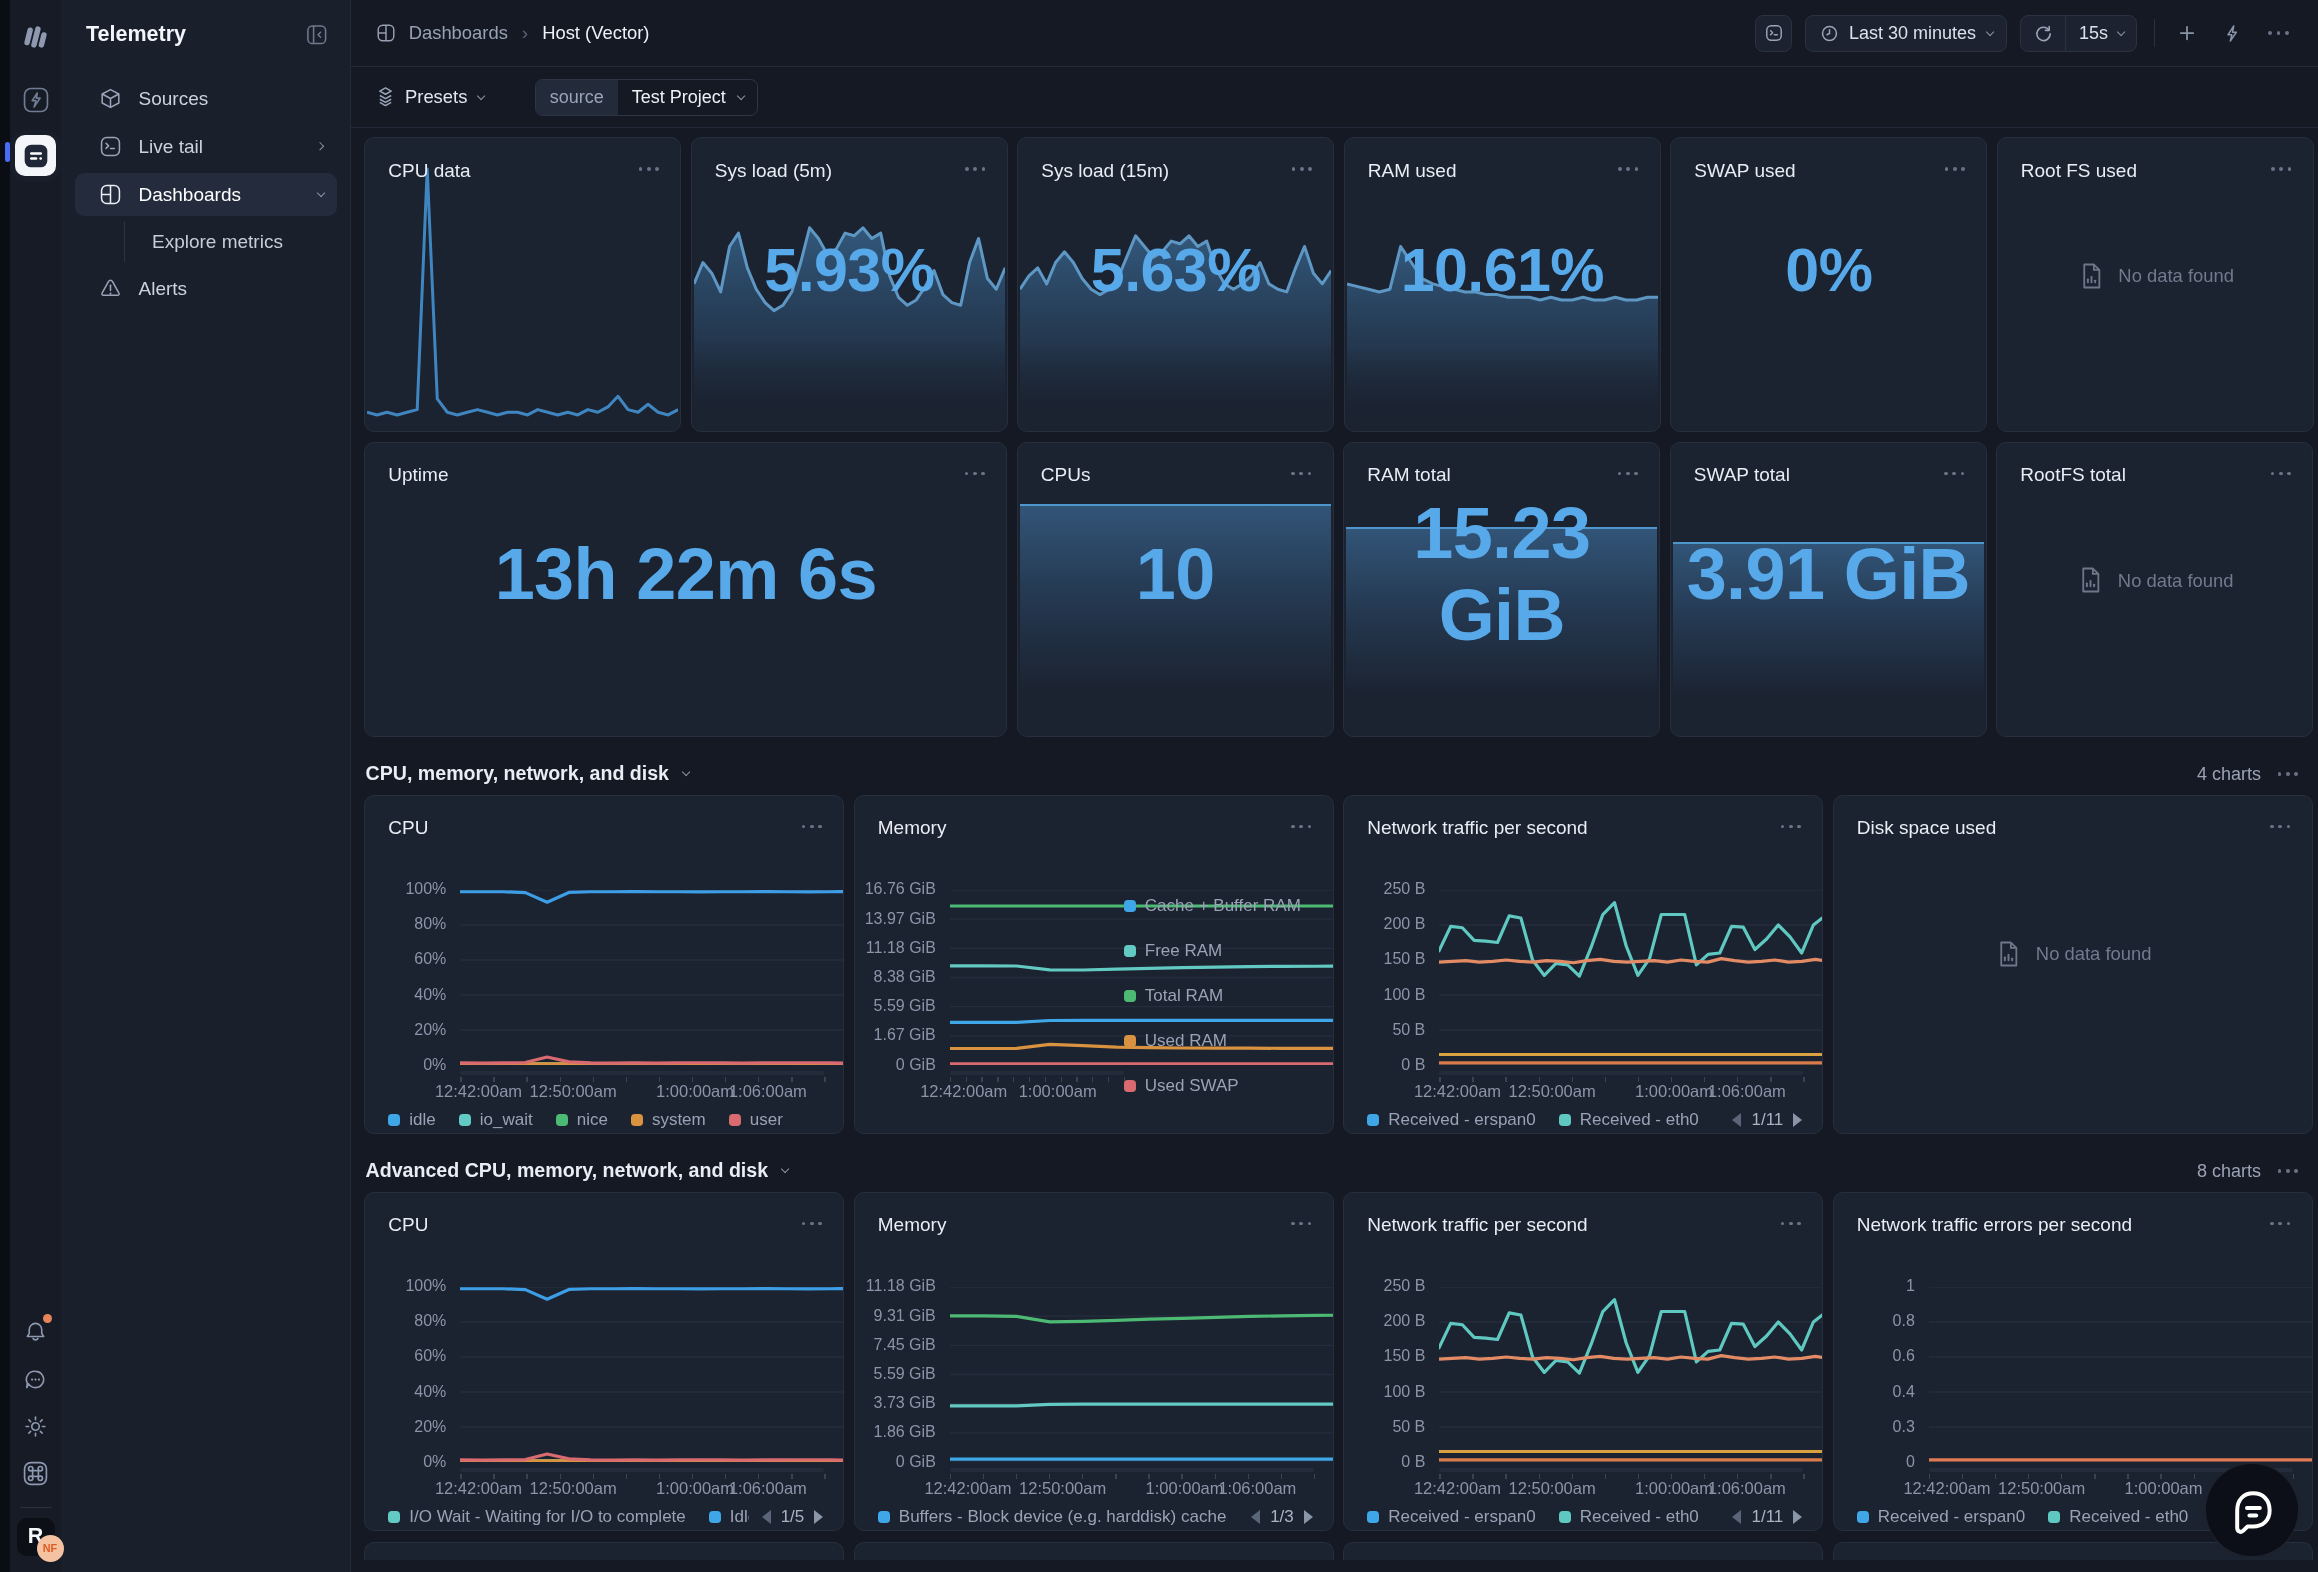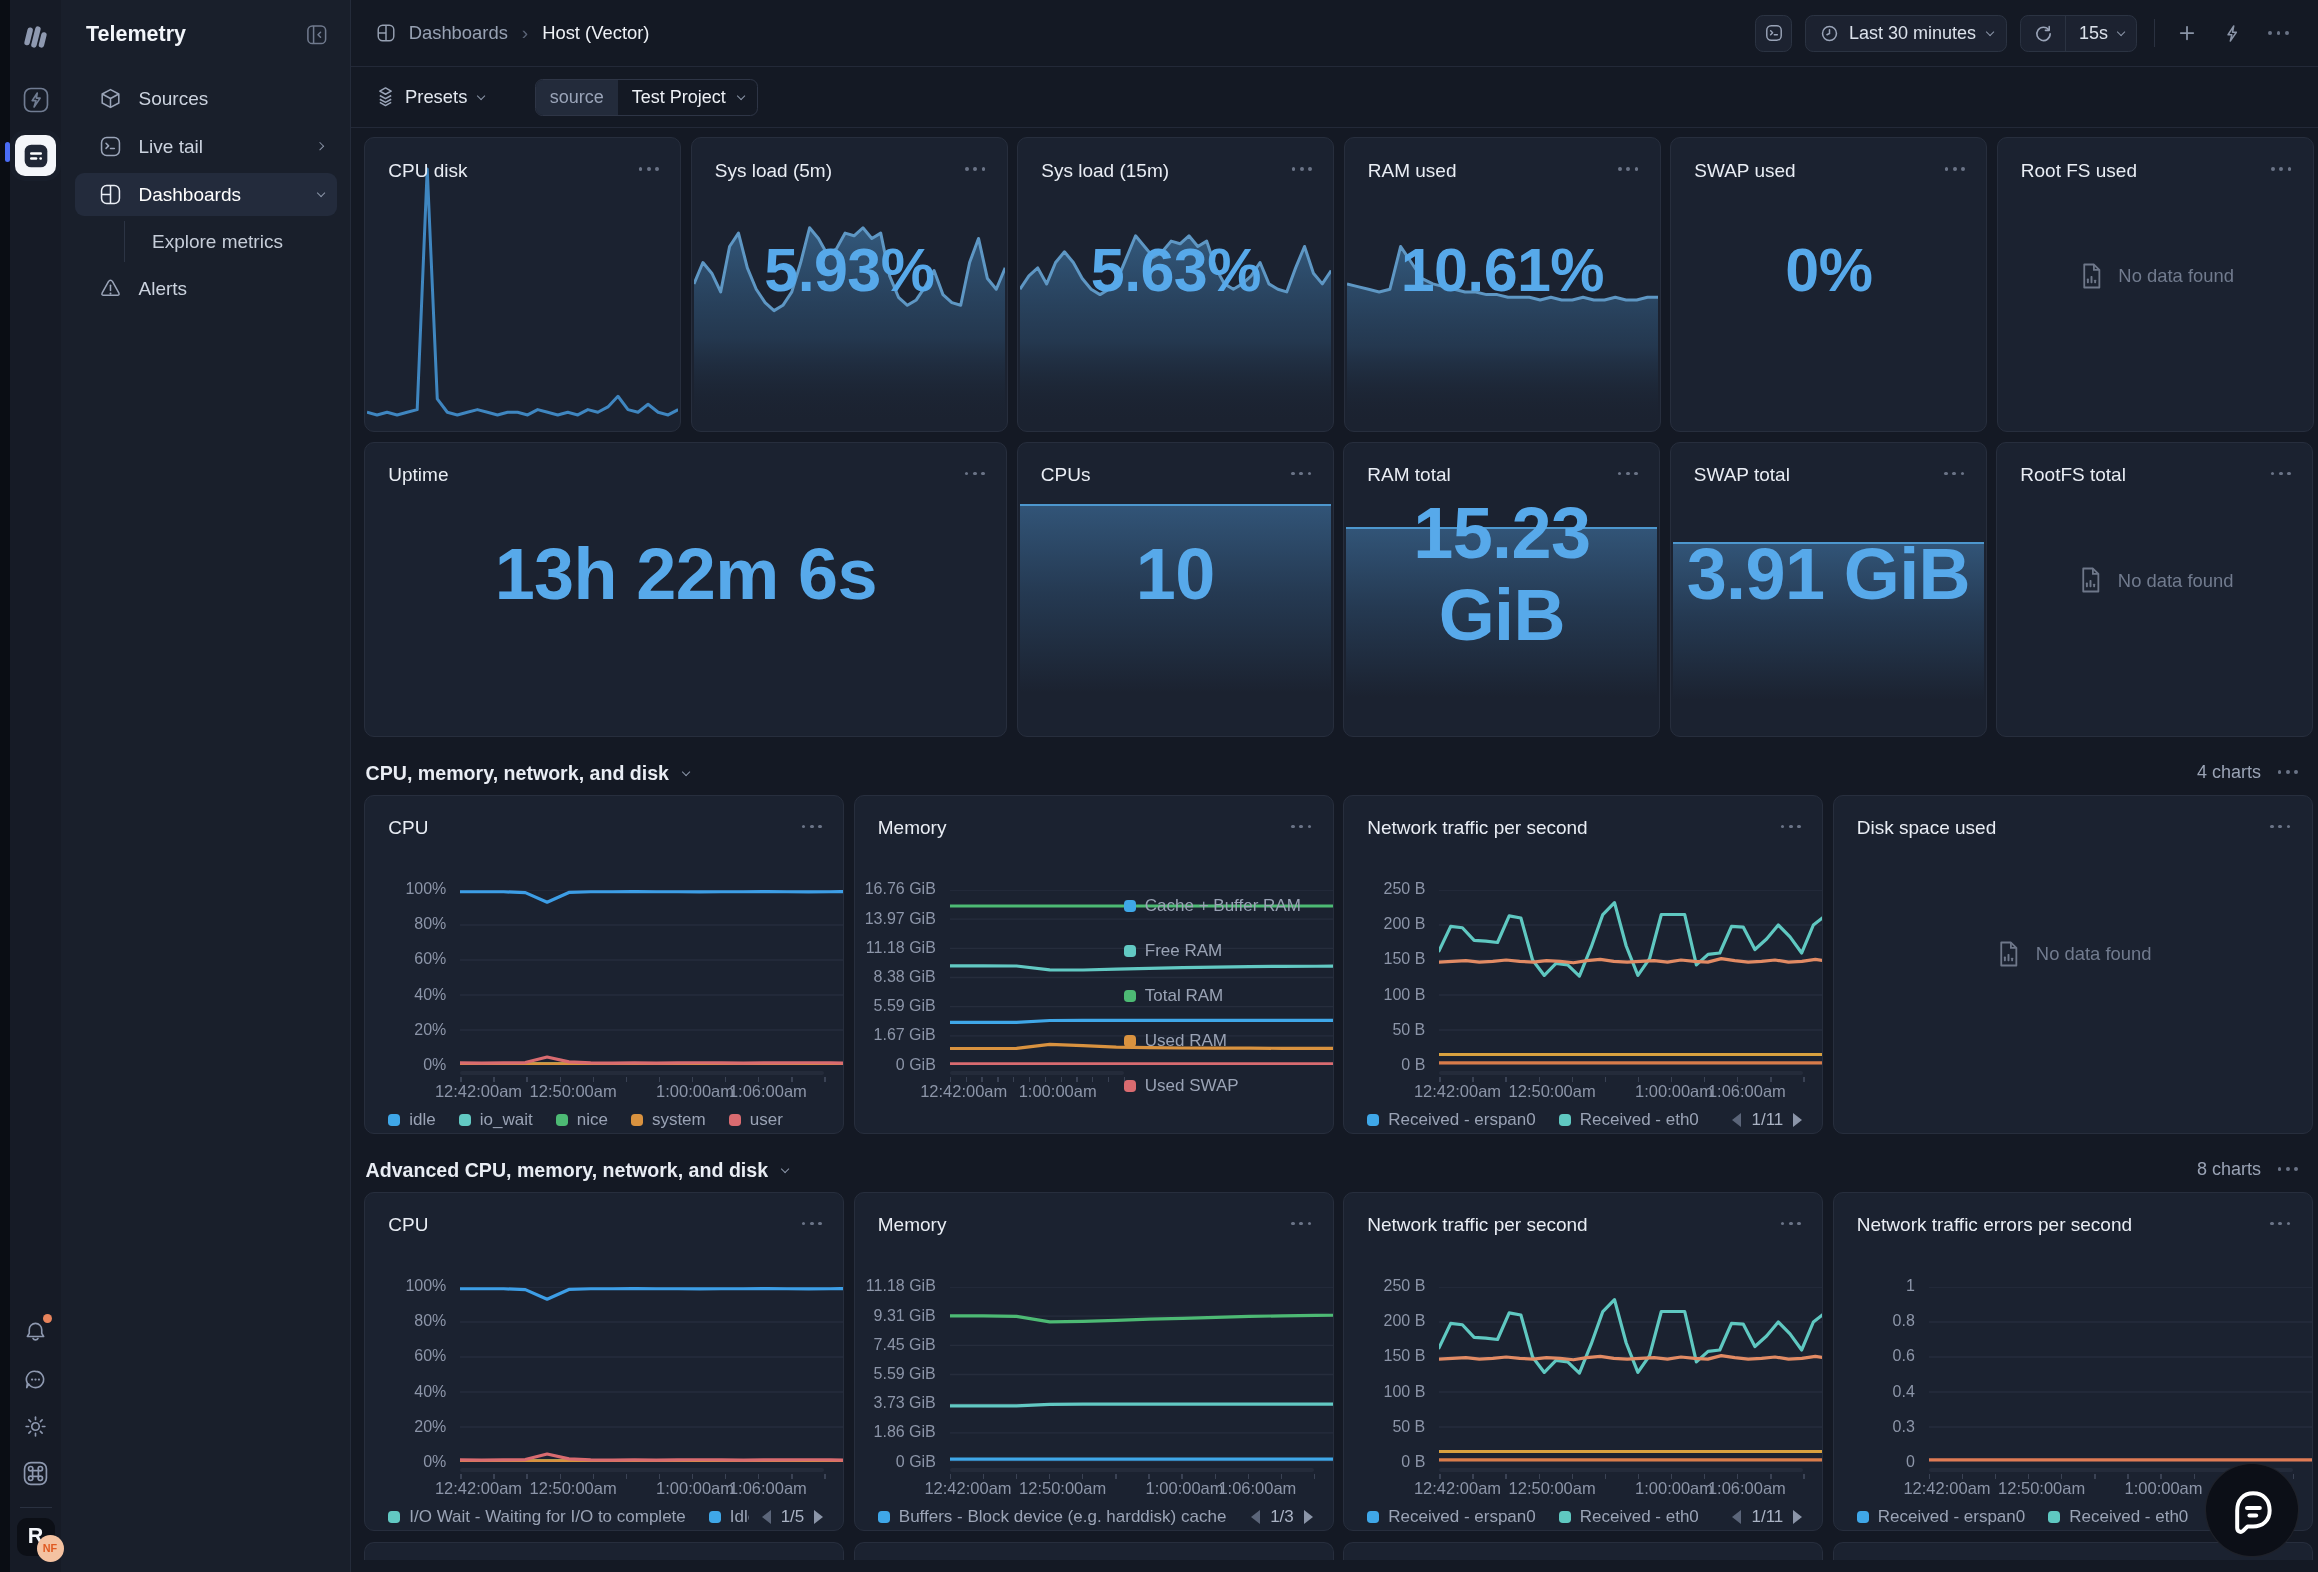--- a/index.html
+++ b/index.html
@@ -92,21 +92,21 @@
   .lchip { width:12px; height:12px; border-radius:3.8px; flex:none; }
   .llbl { font-size:17px; color:#9aa3b5; }
   .pager { display:flex; align-items:center; gap:10px; margin-left:auto; padding-left:12.7px; flex:none; }
   .pager .pg { font-size:17px; color:#aab3c4; }
   .tri { width:0; height:0; border-top:7.6px solid transparent; border-bottom:7.6px solid transparent; cursor:pointer; }
   .tri.left { border-right:9.5px solid #5b6579; }
   .tri.right { border-left:9.5px solid #8b95a8; }
   .rlegend { position:absolute; right:19px; top:100px; width:190px; display:flex; flex-direction:column; gap:25px; z-index:3; }
 
   
-  .section-head { display:flex; align-items:flex-start; justify-content:space-between; margin:25px 15px 10px 1.3px; }
+  .section-head { display:flex; align-items:flex-end; justify-content:space-between; margin:25px 15px 10px 1.3px; }
   .sh-left { display:flex; align-items:center; gap:12.7px; cursor:pointer; }
   .sh-title { font-size:19.6px; font-weight:600; color:#e9edf4; }
   .sh-right { display:flex; align-items:center; gap:16.5px; }
   .sh-count { font-size:18px; color:#9aa3b5; }
   .stub-row { margin-top:11.4px; }
   .stub { height:18px; background:#1b2230; border:0.6px solid #272e3d; border-bottom:none; border-radius:10px 10px 0 0; }
 
   
   .chev { display:inline-block; width:8.2px; height:8.2px; border-right:1.9px solid #8b95a8; border-bottom:1.9px solid #8b95a8; flex:none; }
   .chev.down { transform:rotate(45deg) translateY(-1.3px); }
@@ -353,21 +353,21 @@
       </div>
     </div>
 
     <div class="content">
       <div class="grid stats6" id="stat-row-1">
           <div class="panel stat">
             <svg class="spark" viewBox="0 0 1000 465" preserveAspectRatio="none">
               <polyline points="0.0,437.8 32.3,442.1 64.5,437.8 96.8,442.1 129.0,437.8 161.3,433.5 193.5,46.5 225.8,416.3 258.1,437.8 290.3,442.1 322.6,437.8 354.8,433.5 387.1,437.8 419.4,442.1 451.6,437.8 483.9,437.8 516.1,442.1 548.4,433.5 580.6,437.8 612.9,442.1 645.2,437.8 677.4,442.1 709.7,433.5 741.9,437.8 774.2,429.2 806.5,412.0 838.7,433.5 871.0,437.8 903.2,424.9 935.5,437.8 967.7,442.1 1000.0,433.5" fill="none" stroke="#3f86c0" stroke-width="3" vector-effect="non-scaling-stroke" stroke-linejoin="round"></polyline>
             </svg>
             <div class="phead">
-              <span class="ptitle">CPU disk</span>
+              <span class="ptitle">CPU data</span>
               <span class="dots">
                 <i></i>
                 <i></i>
                 <i></i>
               </span>
             </div>
           </div>
           <div class="panel stat">
             <svg class="spark" viewBox="0 0 1000 465" preserveAspectRatio="none">
               <path d="M0,465 L0.0,231.4 L28.6,197.0 L57.1,214.2 L85.7,244.3 L114.3,171.2 L142.9,149.7 L171.4,205.6 L200.0,240.0 L228.6,261.5 L257.1,274.4 L285.7,265.8 L314.3,244.3 L342.9,197.0 L371.4,141.1 L400.0,158.3 L428.6,184.1 L457.1,175.5 L485.7,149.7 L514.3,154.0 L542.9,141.1 L571.4,158.3 L600.0,149.7 L628.6,218.5 L657.1,252.9 L685.7,265.8 L714.3,257.2 L742.9,235.7 L771.4,209.9 L800.0,248.6 L828.6,261.5 L857.1,265.8 L885.7,197.0 L914.3,158.3 L942.9,222.8 L971.4,240.0 L1000.0,205.6 L1000,465 Z" fill="url(#gArea)"></path>

